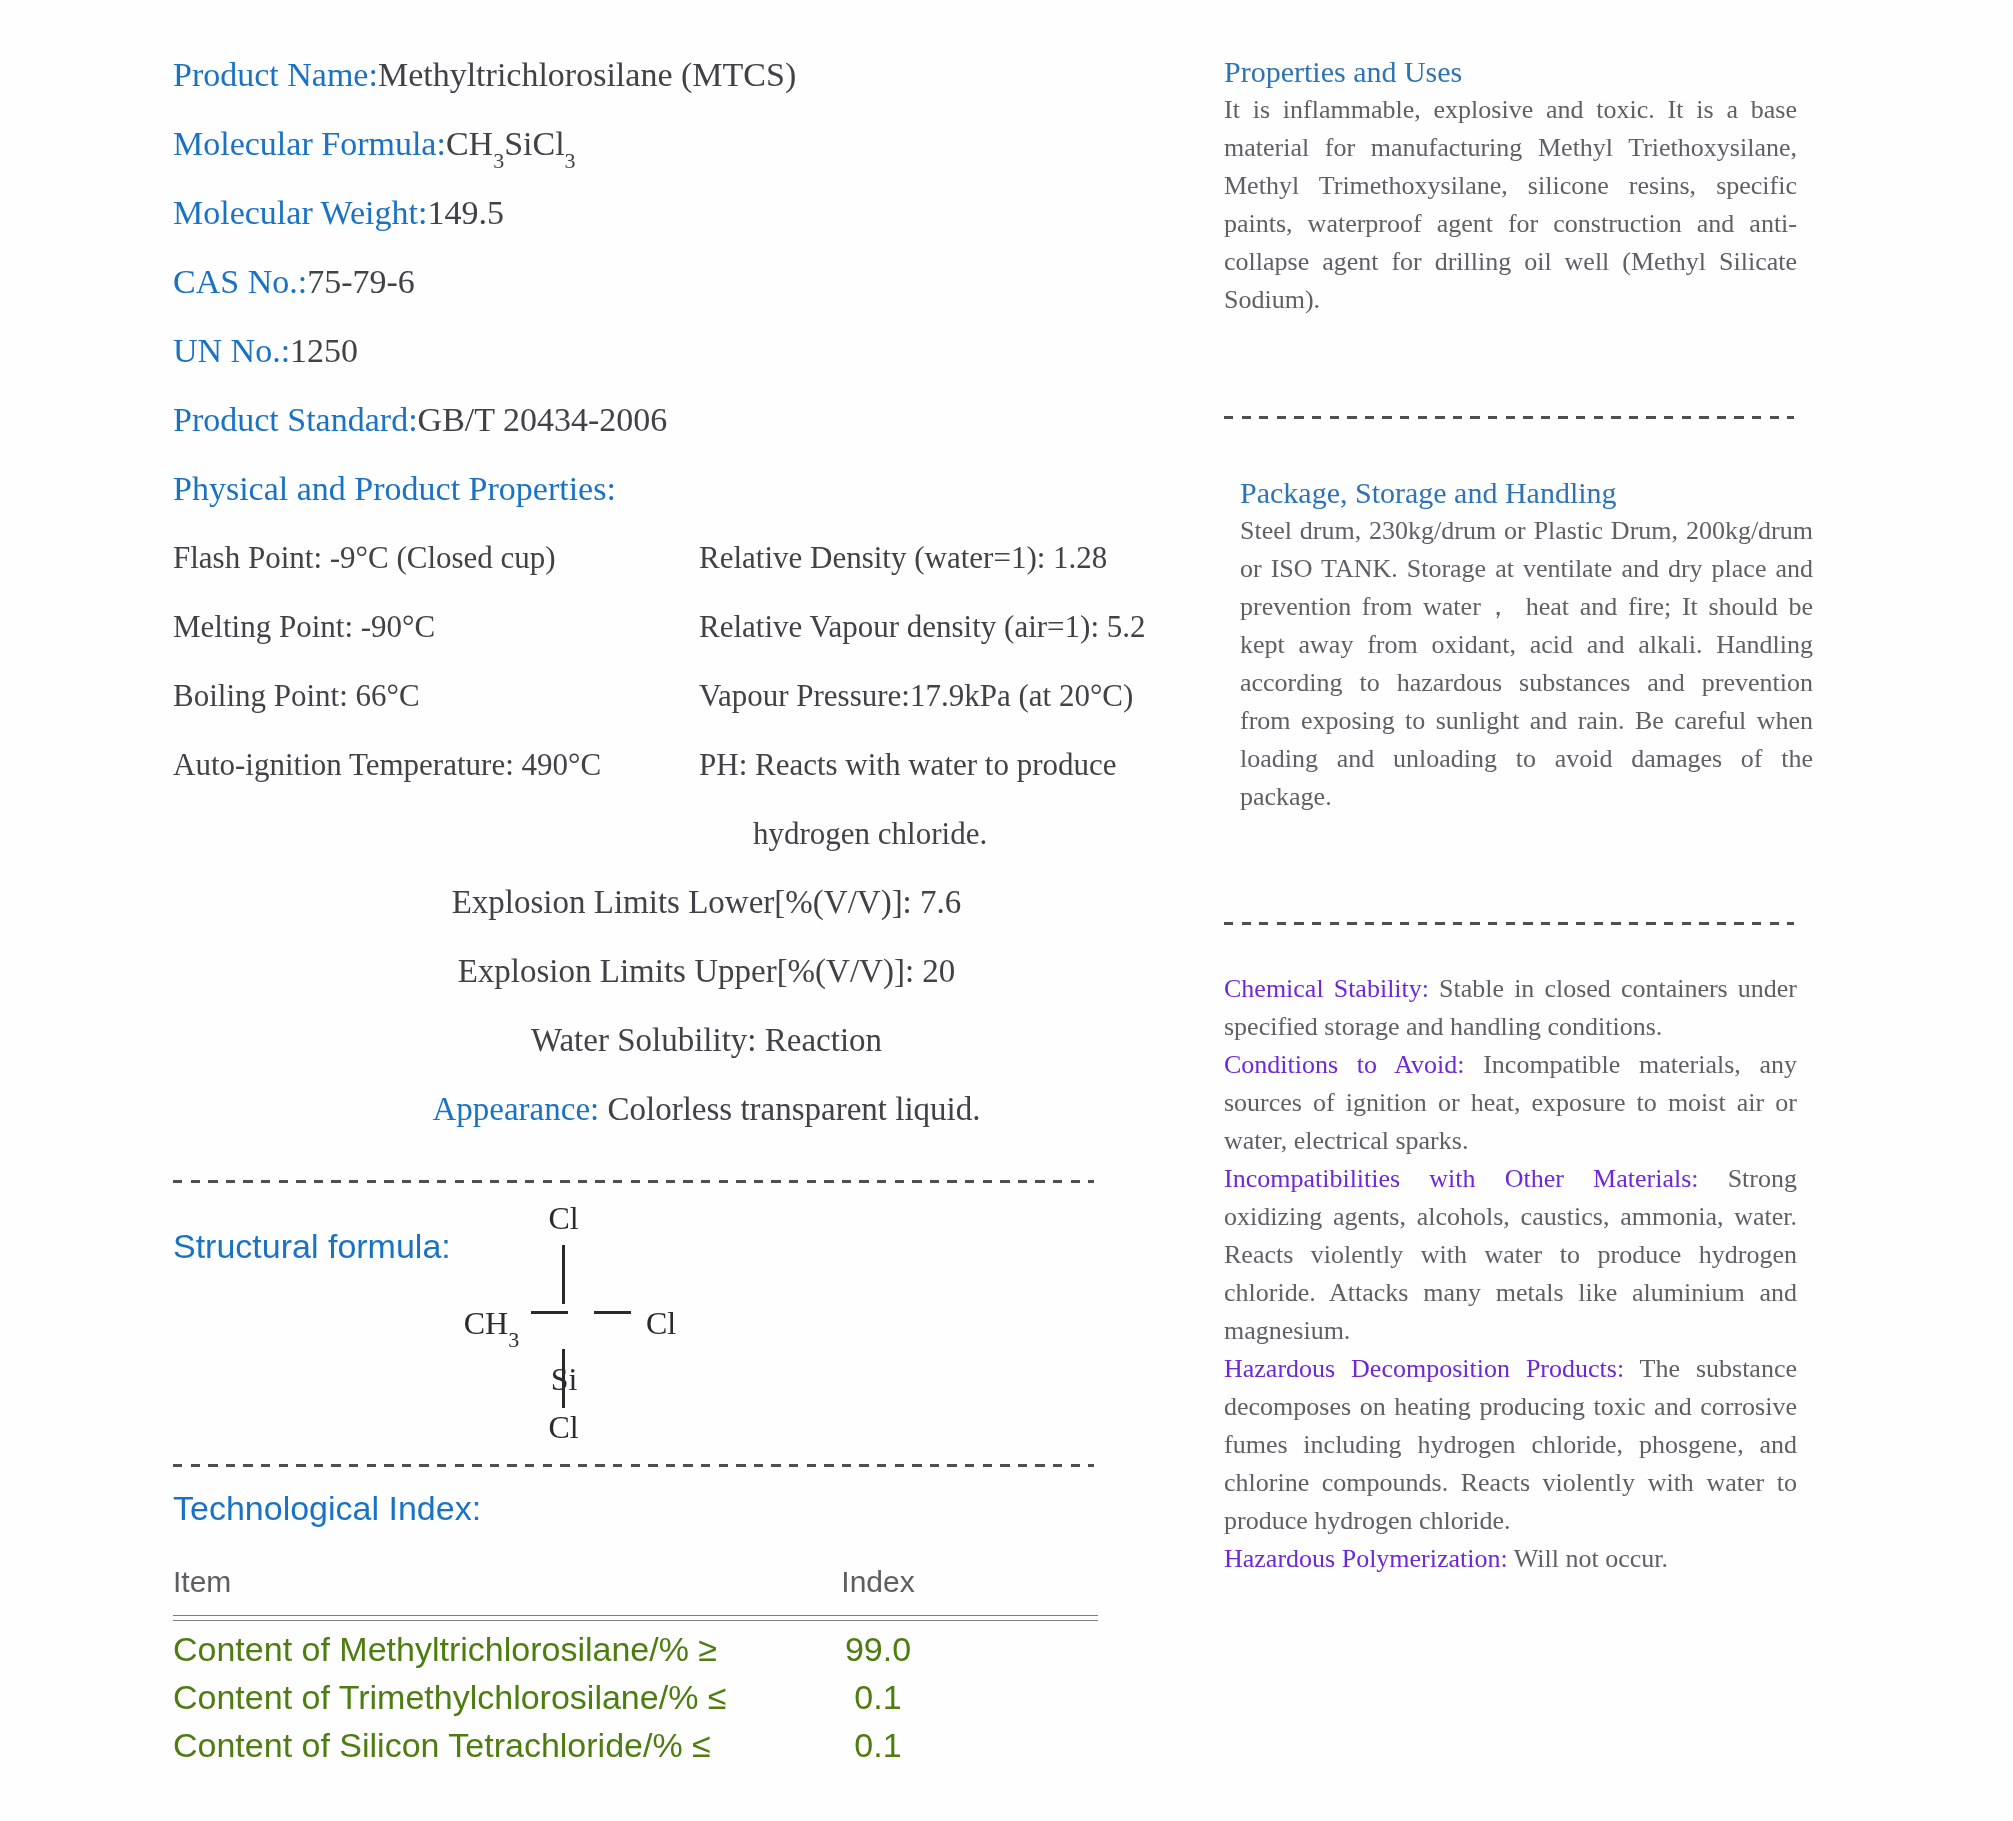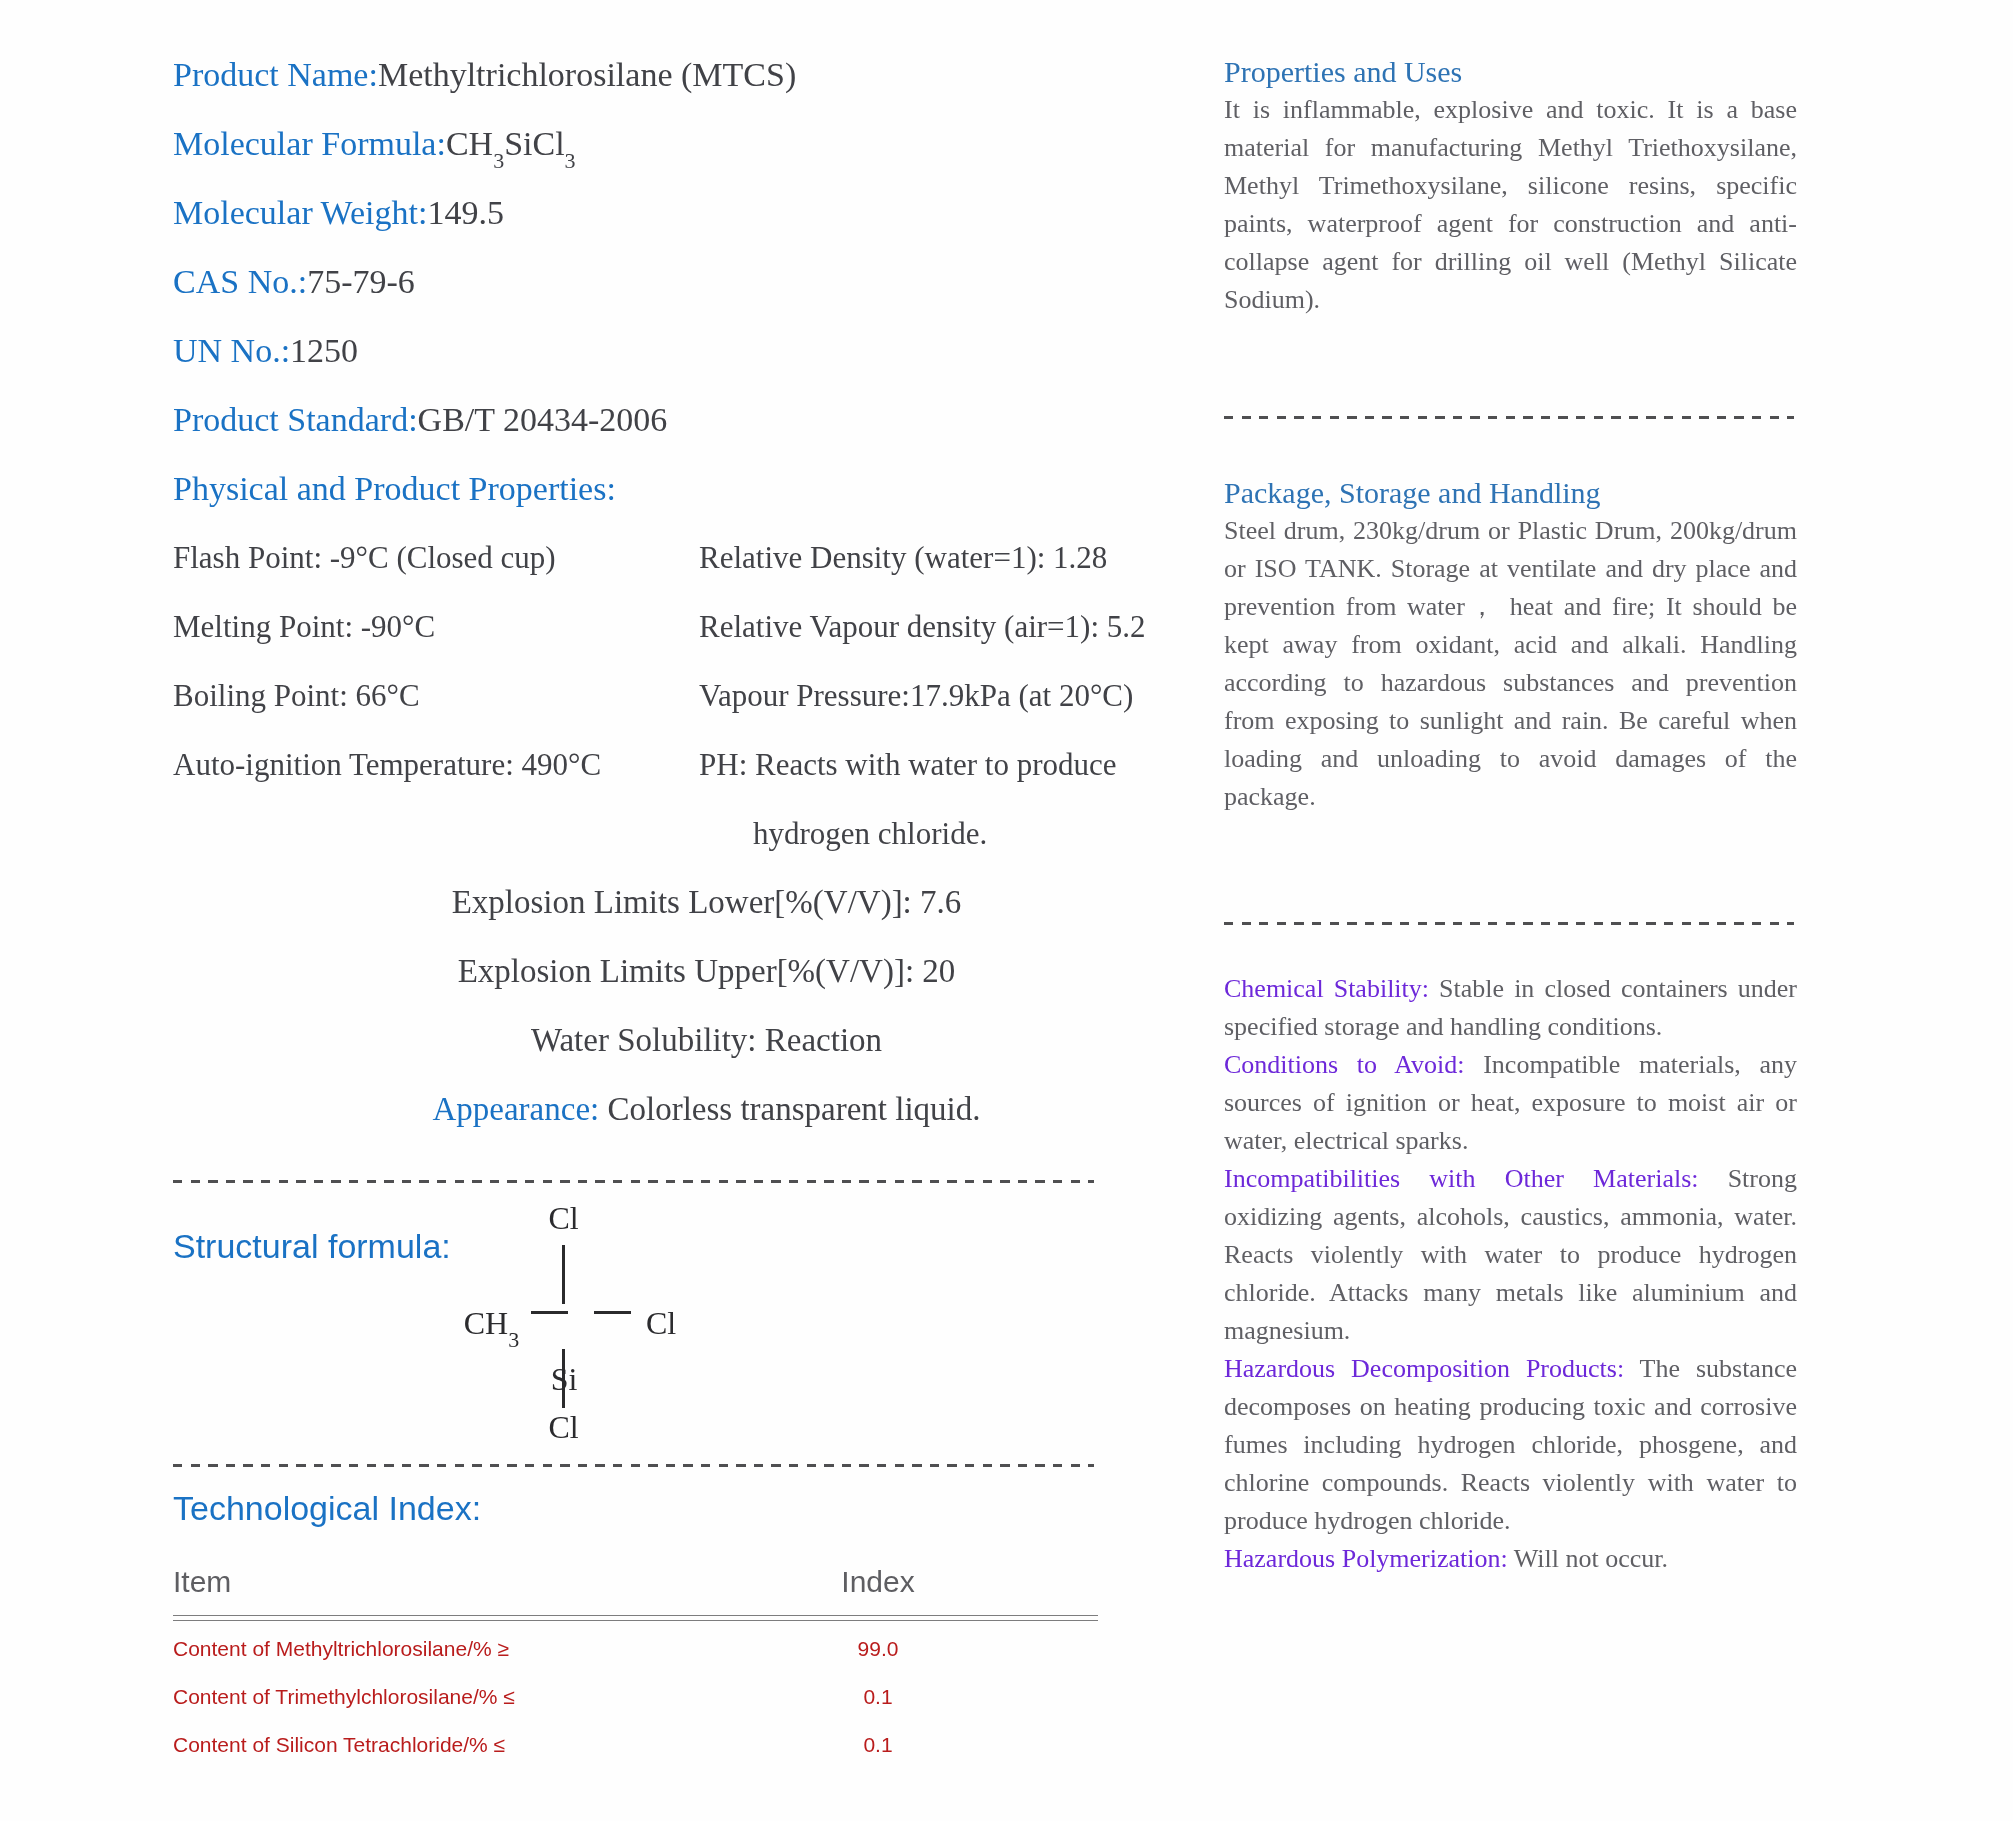--- a/index.html
+++ b/index.html
@@ -39,21 +39,21 @@
   .vbond{width:2.8px;}
   .hbond{height:2.8px;}
   
   .ti-heading{position:absolute;left:173px;top:1486px;font-size:34px;color:#1a72c4;line-height:45px;}
   .tbl-head{position:absolute;left:173px;top:1559px;width:928px;height:46px;line-height:46px;
     font-size:30px;color:#5e5e62;}
   .idx-col{position:absolute;left:631px;top:0;width:148px;text-align:center;}
   .dbl-rule{position:absolute;left:173px;top:1615px;width:925px;height:3.7px;
     border-top:1.9px solid #7d7d7e;border-bottom:1.9px solid #7d7d7e;}
   .tbl-rows{position:absolute;left:173px;top:1625px;width:928px;}
-  .trow{position:relative;height:48px;line-height:48px;font-size:21px;color:#b91c1c;white-space:nowrap;}
+  .trow{position:relative;height:48px;line-height:48px;font-size:34px;color:#4d7c0f;white-space:nowrap;}
   
   .rcol-block{position:absolute;left:1224px;width:573px;
     font-family:"Liberation Serif",serif;color:#5f5f64;}
   .r-heading{font-size:30px;color:#2e73b4;line-height:39px;}
   .r-body{font-size:26px;line-height:38px;text-align:justify;margin:0;}
   .sec1{top:52px;}
   .sec2{top:473px;}
   .sec3{top:970px;}
   .safety-p{font-size:26px;line-height:38px;text-align:justify;margin:0;}
   .lead{color:#6d28d9;}
@@ -164,21 +164,21 @@
         <span>Content of Silicon Tetrachloride/% ≤</span>
         <span class="idx-col">0.1</span>
       </div>
     </div>
 
   <div class="rcol-block sec1" style="top:52px;">
     <div class="r-heading">Properties and Uses</div>
     <p class="r-body">It is inflammable, explosive and toxic. It is a base material for manufacturing Methyl Triethoxysilane, Methyl Trimethoxysilane, silicone resins, specific paints, waterproof agent for construction and anti-collapse agent for drilling oil well (Methyl Silicate Sodium).</p>
   </div>
 
-  <div class="rcol-block sec2" style="top:473px;">
+  <div class="rcol-block sec2" style="top:473px;margin-left:16px;">
     <div class="r-heading">Package, Storage and Handling</div>
     <p class="r-body">Steel drum, 230kg/drum or Plastic Drum, 200kg/drum or ISO TANK. Storage at ventilate and dry place and prevention from water， heat and fire; It should be kept away from oxidant, acid and alkali. Handling according to hazardous substances and prevention from exposing to sunlight and rain. Be careful when loading and unloading to avoid damages of the package.</p>
   </div>
 
   <div class="rcol-block sec3" style="top:970px;">
 
       <p class="safety-p">
         <span class="lead">Chemical Stability:</span><span> Stable in closed containers under specified storage and handling conditions.</span>
       </p>
 

